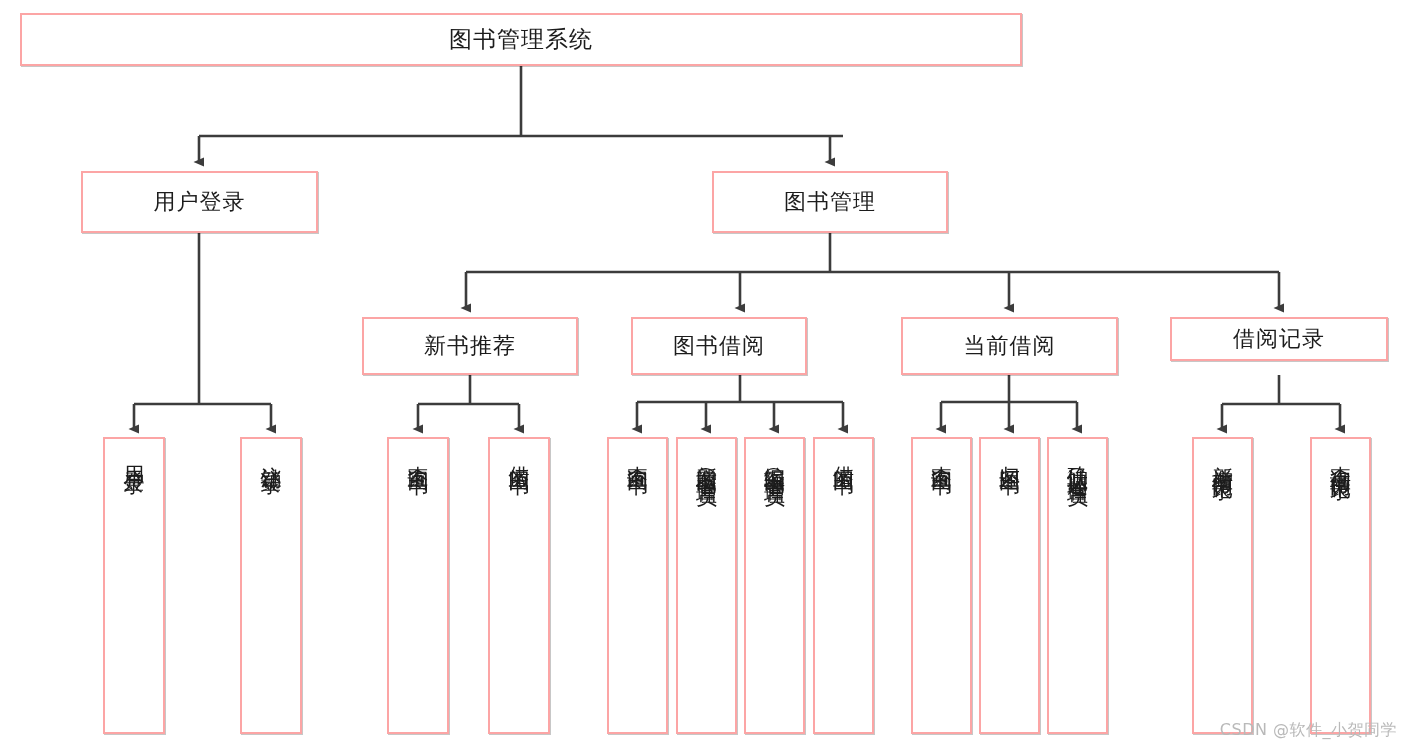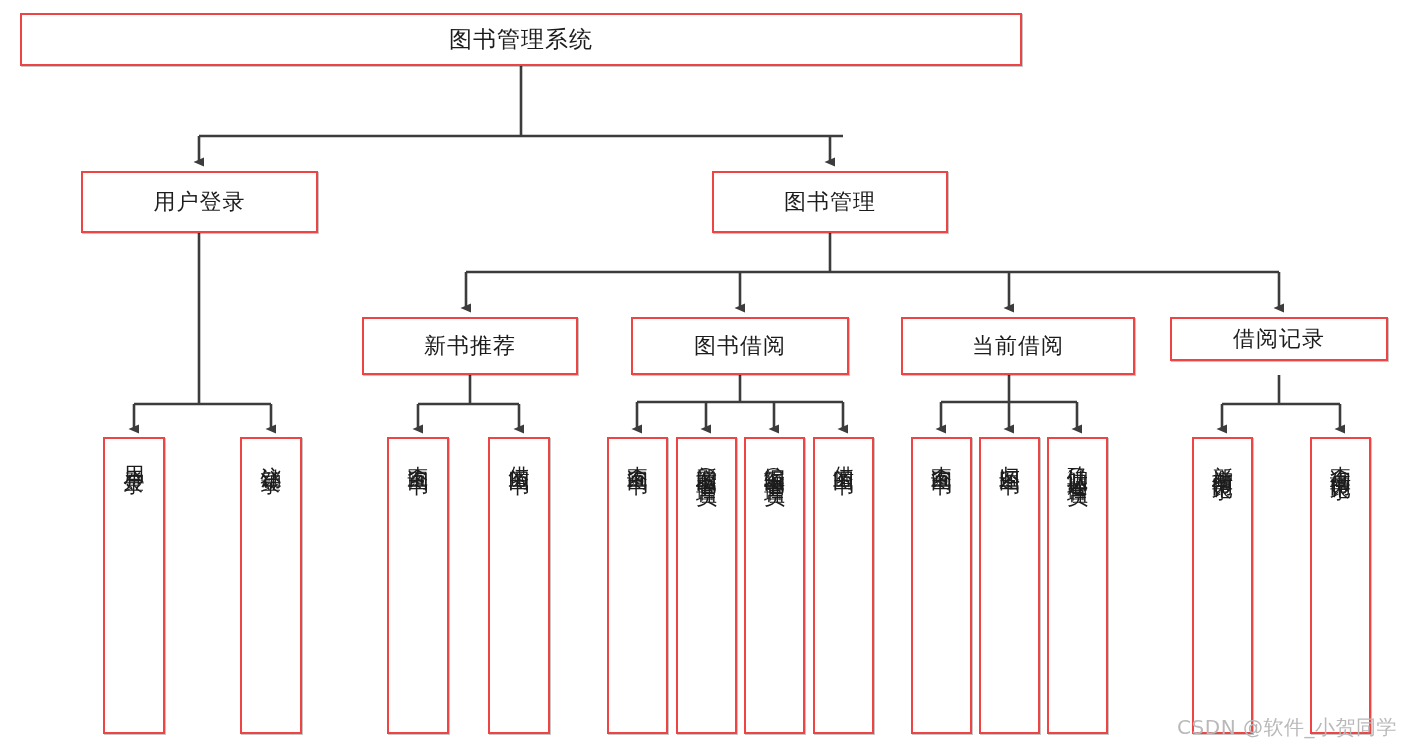--- a/index.html
+++ b/index.html
@@ -9,21 +9,21 @@
     font-family:"DejaVu Sans","Liberation Sans",sans-serif;
     overflow:hidden;
     position:relative;
   }
   #stage{position:absolute;left:0;top:0;width:1405px;height:747px;}
   svg.edges{position:absolute;left:0;top:0;width:1405px;height:747px;pointer-events:none;}
 
   .node{
     position:absolute;
     background:#ffffff;
-    border:2px solid #ef4444;
+    border:2px solid #fca5a5;
     box-sizing:border-box;
     display:flex;
     align-items:center;
     justify-content:center;
     box-shadow:1px 1px 0 rgba(0,0,0,0.22);
     text-align:center;
   }
   .node .lbl{
     color:#1c1c1c;
     font-size:22px;
@@ -43,21 +43,21 @@
     font-size:21px;
     letter-spacing:3px;
     line-height:1.05;
     white-space:nowrap;
     -webkit-writing-mode:vertical-rl;
   }
   .watermark{
     position:absolute;
     right:8px;bottom:6px;
     color:#b9b9b9;
-    font-size:20px;
+    font-size:16px;
     letter-spacing:0.5px;
     white-space:nowrap;
     user-select:none;
   }
 </style>
 </head>
 <body>
 
 <div id="stage">
 
@@ -119,24 +119,24 @@
   <div class="node" style="left:81px;top:171px;width:237px;height:62px;">
     <span class="lbl">用户登录</span>
   </div>
   <div class="node" style="left:362px;top:317px;width:216px;height:58px;">
     <span class="lbl">新书推荐</span>
   </div>
 
   <div class="node" style="left:712px;top:171px;width:236px;height:62px;">
     <span class="lbl">图书管理</span>
   </div>
-  <div class="node" style="left:631px;top:317px;width:218px;height:58px;">
+  <div class="node" style="left:631px;top:317px;width:176px;height:58px;">
     <span class="lbl">图书借阅</span>
   </div>
-  <div class="node" style="left:901px;top:317px;width:234px;height:58px;">
+  <div class="node" style="left:901px;top:317px;width:217px;height:58px;">
     <span class="lbl">当前借阅</span>
   </div>
   <div class="node" style="left:1170px;top:317px;width:218px;height:44px;">
     <span class="lbl">借阅记录</span>
   </div>
 
   <div class="node leaf" style="left:103px;top:437px;width:62px;height:297px;">
     <span class="lbl">用户登录</span>
   </div>
   <div class="node leaf" style="left:240px;top:437px;width:62px;height:297px;">

